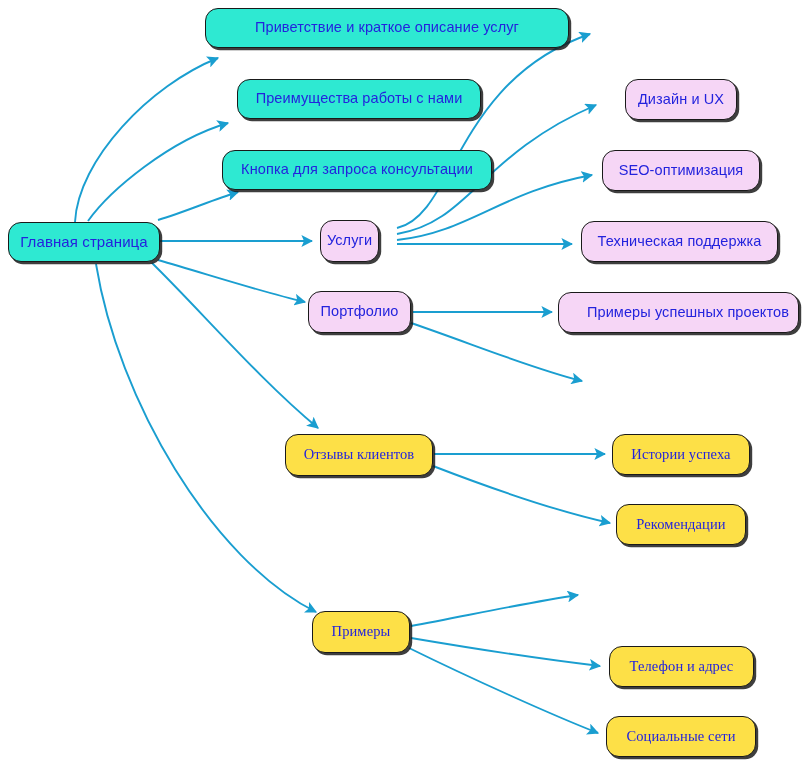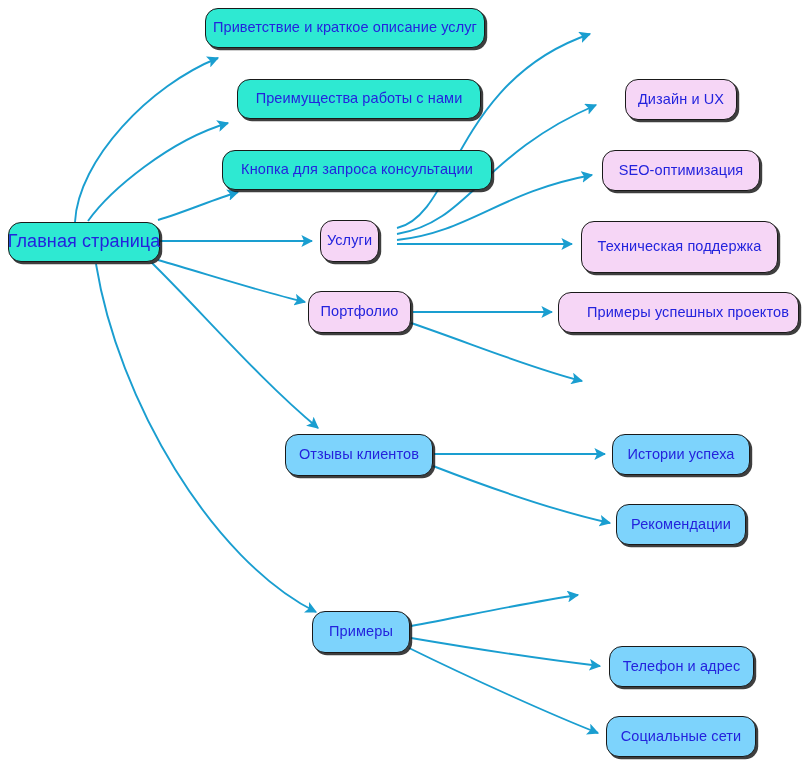--- a/index.html
+++ b/index.html
@@ -30,22 +30,22 @@
     font-size:14.5px;
     line-height:1.1;
     letter-spacing:0.1px;
     white-space:nowrap;
     box-shadow:2.2px 2.2px 0px rgba(20,20,20,0.82);
     -webkit-font-smoothing:antialiased;
   }
   .n-root{ background:#2ee9d2; }
   .n-teal{ background:#2ee9d2; }
   .n-pink{ background:#f6d6f6; }
-  .n-blue{ background:#7dd3fc; }
-  .n-root{ font-size:18px; }
+  .n-blue{ background:#fde047;font-family:Liberation Serif, serif; }
+  .n-root{ font-size:15px; }
 </style>
 </head>
 <body>
 
 <div id="canvas">
 
   <svg id="edges" viewBox="0 0 807 768" xmlns="http://www.w3.org/2000/svg">
     <defs>
       <marker id="ah" viewBox="0 0 10 10" refX="9" refY="5" markerWidth="6.2" markerHeight="6.2" orient="auto-start-reverse">
         <path d="M 0 0 L 10 5 L 0 10 L 2.2 5 z" fill="#1a9ed0"></path>
@@ -86,34 +86,34 @@
       <path d="M 411,626 C 470,615 530,602 578,595"></path>
 
       <path d="M 411,638 C 470,648 548,660 600,666"></path>
 
       <path d="M 409,648 C 470,678 552,715 598,733"></path>
     </g>
   </svg>
 
   <div class="node n-root" style="left:8px;  top:222px; width:152px; height:40px;">Главная страница</div>
 
-  <div class="node n-teal" style="left:205px; top:8px;   width:280px; height:40px;">Приветствие и краткое описание услуг</div>
+  <div class="node n-teal" style="left:205px; top:8px;   width:364px; height:40px;">Приветствие и краткое описание услуг</div>
 
   <div class="node n-teal" style="left:237px; top:79px;  width:244px; height:40px;">Преимущества работы с нами</div>
 
   <div class="node n-teal" style="left:222px; top:150px; width:270px; height:40px;">Кнопка для запроса консультации</div>
 
   <div class="node n-pink" style="left:320px; top:220px; width:59px;  height:42px;">Услуги</div>
 
 
   <div class="node n-pink" style="left:625px; top:79px;  width:112px; height:41px;">Дизайн и UX</div>
 
   <div class="node n-pink" style="left:602px; top:150px; width:158px; height:41px;">SEO-оптимизация</div>
 
-  <div class="node n-pink" style="left:581px; top:221px; width:197px; height:52px;">Техническая поддержка</div>
+  <div class="node n-pink" style="left:581px; top:221px; width:197px; height:41px;">Техническая поддержка</div>
 
   <div class="node n-pink" style="left:308px; top:291px; width:103px; height:42px;">Портфолио</div>
 
   <div class="node n-pink" style="left:558px; top:292px; width:241px; height:41px;padding-left:19px;">Примеры успешных проектов</div>
 
 
   <div class="node n-blue" style="left:285px; top:434px; width:148px; height:42px;">Отзывы клиентов</div>
 
   <div class="node n-blue" style="left:612px; top:434px; width:138px; height:41px;">Истории успеха</div>
 

